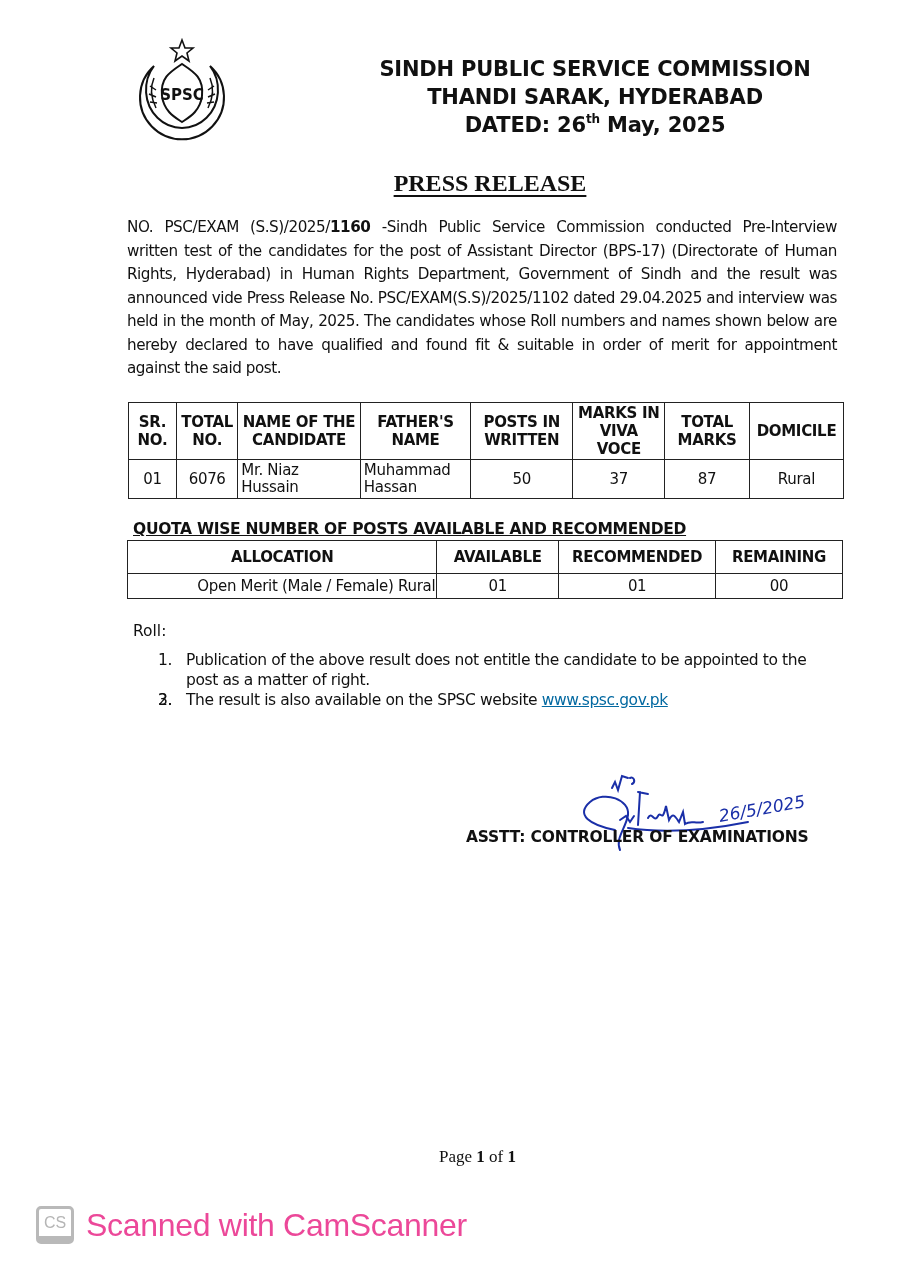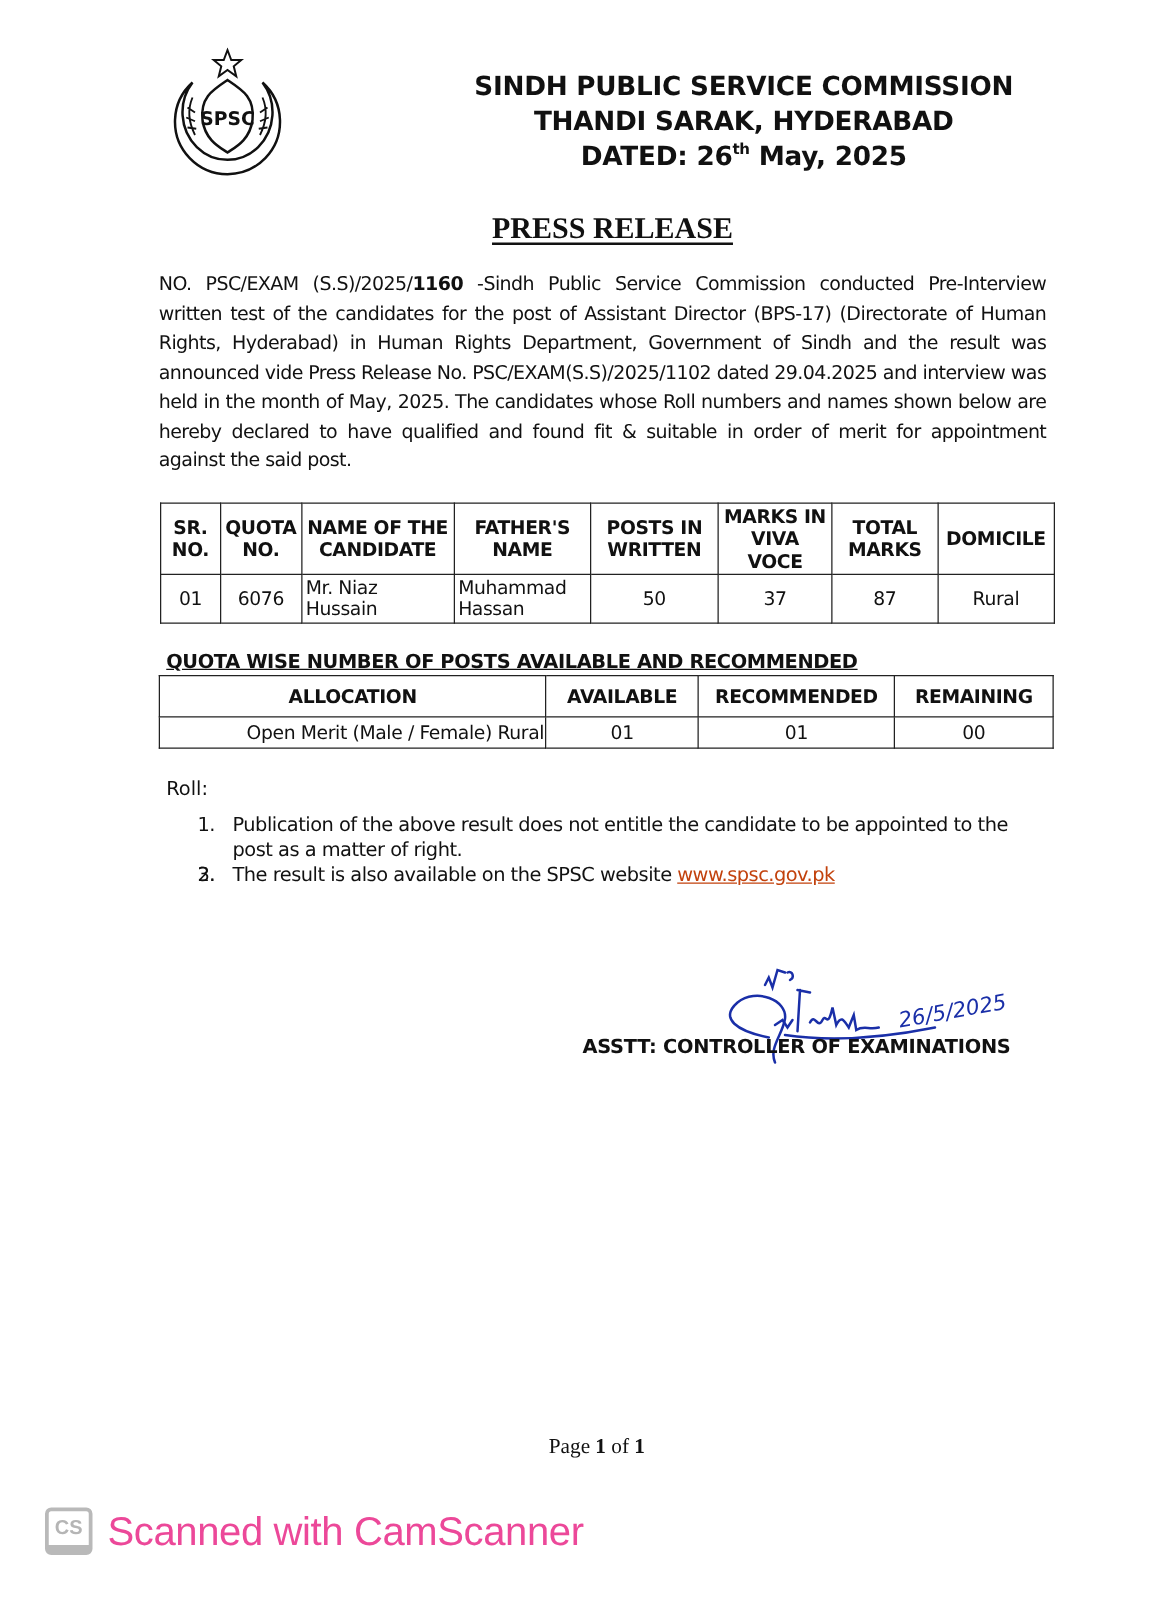--- a/index.html
+++ b/index.html
@@ -27,28 +27,28 @@
   .quota-title { position:absolute; left:133px; top:520px; font-weight:bold; font-size:15.5px; text-decoration:underline; letter-spacing:-0.3px; }
   .quota-table { left:127px; top:540px; width:716px; }
   .quota-table th, .quota-table td { border:1.5px solid #222; font-size:15px; letter-spacing:-0.3px; }
   .quota-table th { font-weight:bold; height:30px; text-align:center; }
   .quota-table td { height:22px; text-align:center; }
   .quota-table td.left { text-align:right; padding-left:5px; }
   .note-label { position:absolute; left:133px; top:622px; font-size:15.5px; }
   .notes { position:absolute; left:158px; top:650px; width:680px; margin:0; padding:0; list-style:none; font-size:15.5px; line-height:20px; letter-spacing:-0.4px; }
   .notes li { position:relative; padding-left:28px; margin:0; }
   .notes .num { position:absolute; left:0; top:0; }
-  .notes a { color:#c2410c; text-decoration:underline; }
+  .notes a { color:#0369a1; text-decoration:underline; }
   .signature { position:absolute; left:520px; top:770px; width:350px; height:90px; }
   .sign-title { position:absolute; left:466px; top:828px; font-weight:bold; font-size:15.5px; letter-spacing:-0.2px; }
   .page-num { position:absolute; left:439px; top:1147px; font-family:"Liberation Serif", serif; font-size:17px; }
   .page-num b { font-weight:bold; }
   .watermark { position:absolute; left:36px; top:1206px; display:flex; align-items:center; gap:12px; color:#b5b5b5; }
   .cs-badge { width:38px; height:38px; border:3px solid #b9b9b9; border-radius:5px; box-sizing:border-box;
-    display:flex; align-items:center; justify-content:center; font-weight:bold; font-size:16px; color:#b5b5b5;
+    display:flex; align-items:center; justify-content:center; font-weight:normal; font-size:16px; color:#b5b5b5;
     border-bottom-width:8px; font-family:"Liberation Sans", sans-serif; }
   .wm-text { font-family:"Liberation Sans", sans-serif; font-size:32px; color:#ec4899; letter-spacing:-0.3px; }
 </style>
 </head>
 <body>
 
 <svg class="logo" viewBox="0 0 100 104">
   <polygon points="50,2 53,10 61,10 55,15 57,23 50,18 43,23 45,15 39,10 47,10" fill="none" stroke="#111" stroke-width="1.6"></polygon>
   <path d="M22,28 A42,42 0 1 0 78,28 A36,38 0 1 1 22,28 Z" fill="none" stroke="#111" stroke-width="2"></path>
   <path d="M50,26 C38,34 28,40 30,58 C32,74 44,80 50,84 C56,80 68,74 70,58 C72,40 62,34 50,26 Z" fill="none" stroke="#111" stroke-width="2"></path>
@@ -74,21 +74,21 @@
       <col style="width:120px">
       <col style="width:108px">
     <col style="width:100px">
       <col style="width:90px">
       <col style="width:83px">
       <col style="width:92px">
   </colgroup>
   <thead>
     <tr>
       <th>SR. NO.</th>
-      <th>QUOTA NO.</th>
+      <th>TOTAL NO.</th>
       <th>NAME OF THE CANDIDATE</th>
       <th>FATHER'S NAME</th>
       <th>POSTS IN WRITTEN</th>
       <th>MARKS IN VIVA VOCE</th>
       <th>TOTAL MARKS</th>
       <th>DOMICILE</th>
     </tr>
   </thead>
   <tbody>
     <tr>

